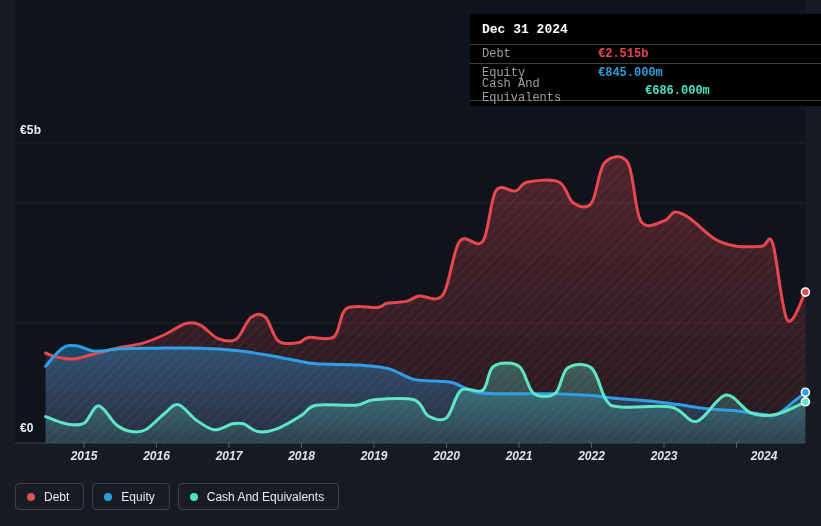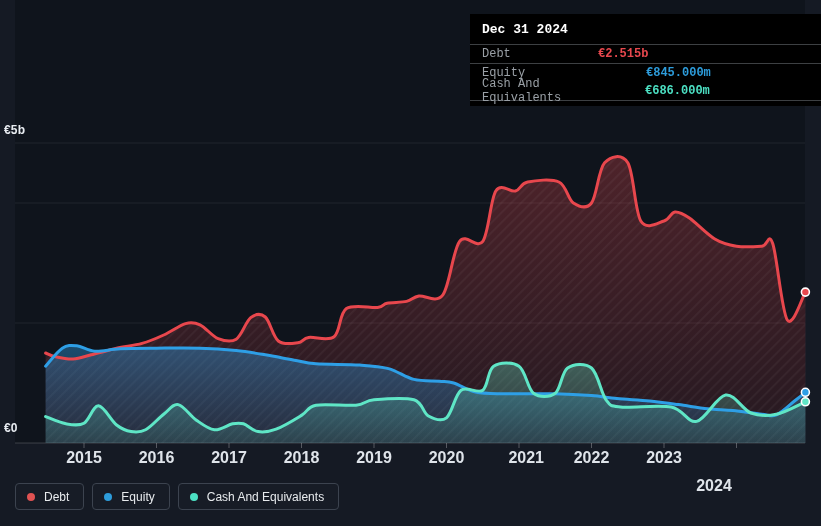--- a/index.html
+++ b/index.html
@@ -4,26 +4,26 @@
 <style>
   html,body{margin:0;padding:0;background:#151a24;}
   #stage{
     position:relative;width:821px;height:526px;overflow:hidden;
     background:#151a24;font-family:"Liberation Sans",sans-serif;
     -webkit-font-smoothing:antialiased;
   }
   #chart-svg{position:absolute;left:0;top:0;}
   
   .y-label{
-    position:absolute;left:4px;color:#e9edf2;font-size:12px;font-weight:600;
+    position:absolute;left:20px;color:#e9edf2;font-size:12px;font-weight:600;
     letter-spacing:.2px;
   }
   .x-label{
     position:absolute;top:449px;width:50px;text-align:center;color:#dfe4ea;
-    font-size:16px;font-weight:600;
+    font-size:12px;font-weight:600;font-style:italic;
   }
   
   .tooltip{
     position:absolute;left:470px;top:14px;width:367px;background:#000;
     color:#fff;font-size:12px;z-index:5;padding-bottom:5px;font-family:Liberation Mono, monospace;
   }
   .tt-title{
     font-size:13px;font-weight:700;color:#fff;padding:8px 12px 7px 12px;
     border-bottom:1px solid #3d4043;
   }
@@ -98,35 +98,35 @@
   <div class="y-label" style="top:123px;">€5b</div>
   <div class="y-label" style="top:421px;">€0</div>
 
   <div id="x-labels">
       <div class="x-label" style="left: 59px;">2015</div>
       <div class="x-label" style="left: 131.5px;">2016</div>
       <div class="x-label" style="left: 204px;">2017</div>
       <div class="x-label" style="left: 276.5px;">2018</div>
       <div class="x-label" style="left: 349px;">2019</div>
       <div class="x-label" style="left: 421.5px;">2020</div>
-      <div class="x-label" style="left: 494px; text-align: right;">2021</div>
+      <div class="x-label" style="left: 494px;">2021</div>
       <div class="x-label" style="left: 566.5px;">2022</div>
       <div class="x-label" style="left: 639px;">2023</div>
-      <div class="x-label" style="left: 689px; margin-top: 28px;">2024</div>
+      <div class="x-label" style="left: 739px;">2024</div>
     </div>
 
   <div class="tooltip">
     <div class="tt-title">Dec 31 2024</div>
     <div class="tt-row">
       <span class="tt-label">Debt</span>
       <span class="tt-value" id="tt-debt-val" style="color: rgb(232, 72, 78);">€2.515b</span>
     </div>
     <div class="tt-row no-sep">
       <span class="tt-label">Equity</span>
-      <span class="tt-value" id="tt-equity-val" style="color: rgb(45, 156, 219); margin-left: 48px;">€845.000m</span>
+      <span class="tt-value" id="tt-equity-val" style="color: rgb(45, 156, 219);">€845.000m</span>
     </div>
     <div class="tt-row">
       <span class="tt-label">Cash And Equivalents</span>
       <span class="tt-value" id="tt-cash-val" style="color: rgb(76, 224, 195); margin-left: 47px;">€686.000m</span>
     </div>
   </div>
 
   <div class="legend">
     <div class="pill">
       <span class="dot" style="background: rgb(224, 82, 82);"></span>

